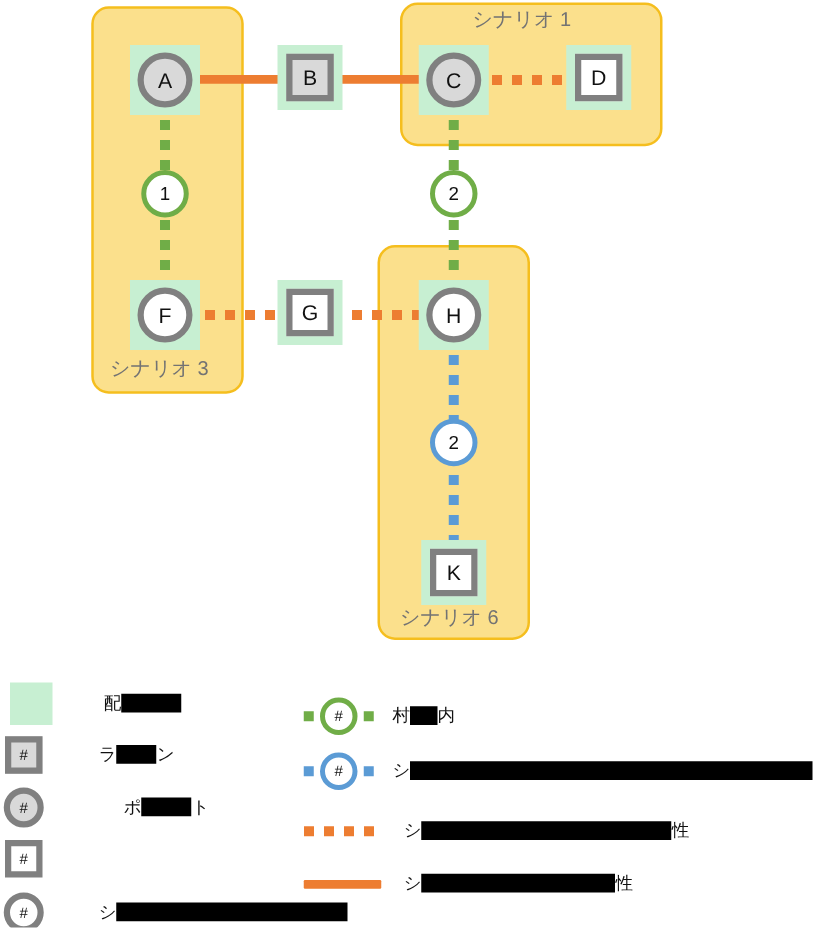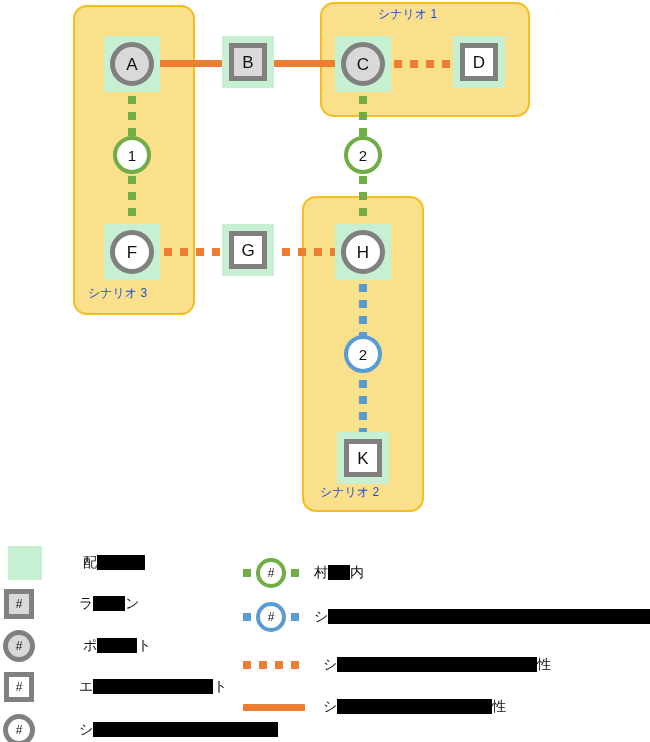--- a/index.html
+++ b/index.html
@@ -4,21 +4,21 @@
 <style>
   html,body{margin:0;padding:0;background:#ffffff;}
   body{width:650px;height:742px;position:relative;overflow:hidden;
        font-family:"Liberation Sans","DejaVu Sans",sans-serif;}
 
   #stage{position:absolute;left:0;top:0;width:650px;height:742px;}
 
   
   .scenario{position:absolute;background:#FBE08C;border:2px solid #F5BE1E;
             border-radius:14px;box-sizing:border-box;}
-  .scenario-label{position:absolute;font-size:12px;color:#1d4ed8;
+  .scenario-label{position:absolute;font-size:16px;color:#737373;
                   white-space:nowrap;font-family:"Liberation Sans","DejaVu Sans",sans-serif;}
 
   
   .hl{position:absolute;background:#C7EFD2;box-sizing:border-box;}
 
   
   .link{position:absolute;}
   .link.solid-orange{background:#ED7D31;}
   .link.dot-orange{background-image:
       repeating-linear-gradient(to right,#ED7D31 0 8px,rgba(0,0,0,0) 8px 16px);}
@@ -122,21 +122,21 @@
   <div class="node square-white" style="left:344px;top:439px;width:38px;height:38px;">K</div>
 
   <div class="node ring-green" style="left:113px;top:136px;width:38px;height:38px;">1</div>
 
   <div class="node ring-green" style="left:344px;top:136px;width:38px;height:38px;">2</div>
 
   <div class="node ring-blue" style="left:344px;top:335px;width:38px;height:38px;">2</div>
 
   <div class="scenario-label" style="left:378px;top:6px;">シナリオ 1</div>
   <div class="scenario-label" style="left:88px;top:285px;">シナリオ 3</div>
-  <div class="scenario-label" style="left:320px;top:484px;">シナリオ 2</div>
+  <div class="scenario-label" style="left:320px;top:484px;">シナリオ 6</div>
 
 </div>
 
 <div id="legend">
 
   <div class="lg-row" style="left:8px;top:10px;">
     <span class="lg-swatch"></span>
     <span class="lg-text" style="margin-left:41px;">
       <span>配</span><span class="redact" style="width:48px;"></span>
     </span>
@@ -144,30 +144,27 @@
 
   <div class="lg-row" style="left:4px;top:53px;">
     <span class="lg-sq-gray">#</span>
     <span class="lg-text" style="margin-left:45px;">
       <span>ラ</span><span class="redact" style="width:32px;"></span><span>ン</span>
     </span>
   </div>
 
   <div class="lg-row" style="left:3px;top:94px;">
     <span class="lg-ci-gray">#</span>
-    <span class="lg-text" style="margin-left:48px;">
+    <span class="lg-text" style="margin-left:64px;">
       <span>ポ</span><span class="redact" style="width:40px;"></span><span>ト</span>
     </span>
   </div>
 
   <div class="lg-row" style="left:4px;top:136px;">
     <span class="lg-sq-white">#</span>
-    <span class="lg-text" style="margin-left:45px;">
-      <span>エ</span><span class="redact" style="width:120px;"></span><span>ト</span>
-    </span>
   </div>
 
   <div class="lg-row" style="left:3px;top:178px;">
     <span class="lg-ci-white">#</span>
     <span class="lg-text" style="margin-left:44px;">
       <span>シ</span><span class="redact" style="width:185px;"></span>
     </span>
   </div>
 
   <div class="lg-row" style="left:243px;top:22px;">

